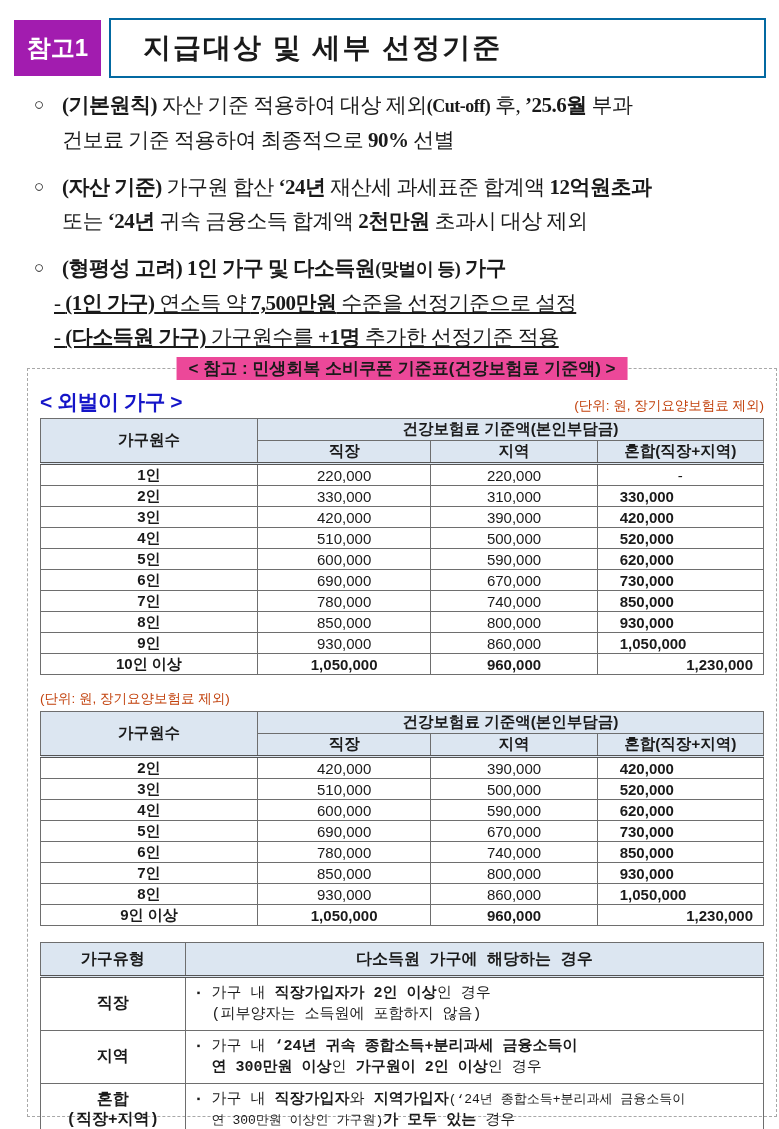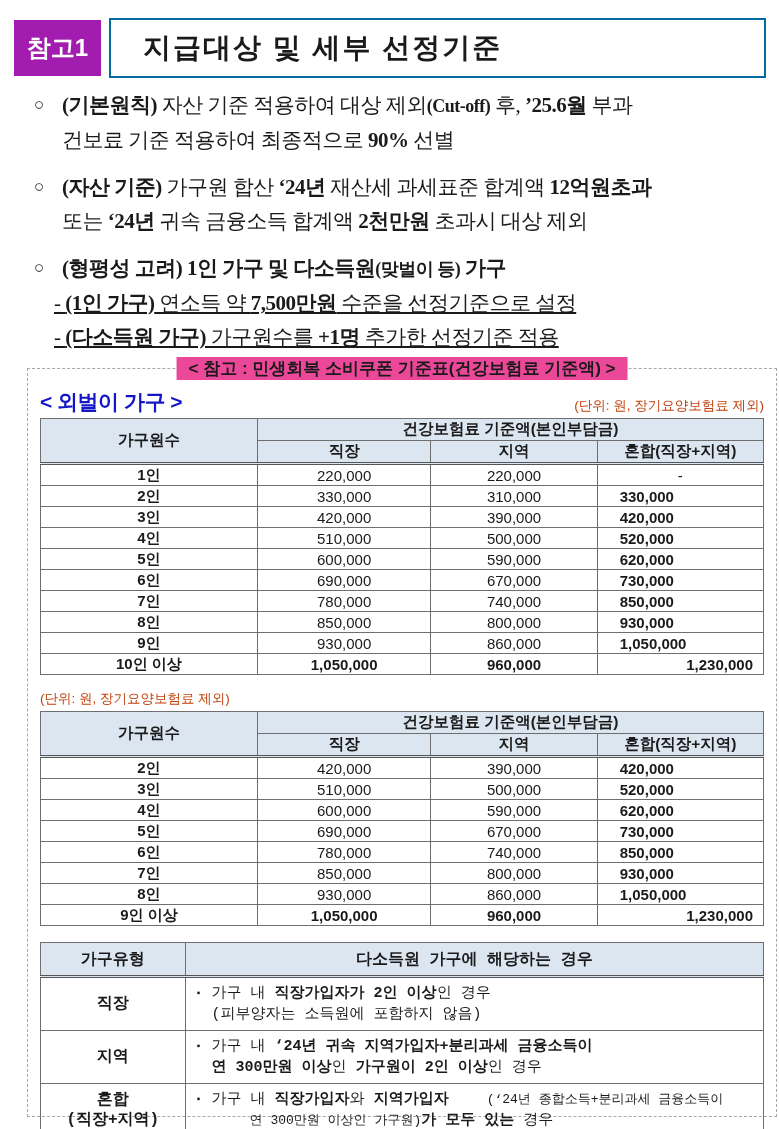--- a/index.html
+++ b/index.html
@@ -57,21 +57,21 @@
   .type-table{margin-top:16px;}
   .type-table th,.type-table td{border:1px solid #6e6e6e;font-family:Liberation Mono, monospace;}
   .type-table thead th{
     background:#DCE6F1;font-weight:bold;font-size:16px;height:30px;border-bottom:3px double #555;
   }
   .type-table td.tlbl{font-weight:bold;text-align:center;font-size:16px;line-height:20px;}
   .type-table td.tdesc{font-size:15px;line-height:21px;padding:5px 8px 5px 10px;}
   .tline{display:flex;}
   .tmark{width:16px;min-width:16px;font-size:10px;line-height:21px;}
   .tindent{padding-left:16px;}
-  .smp{font-size:13px;margin-left:38px;}
+  .smp{font-size:13px;}
 </style>
 </head>
 <body>
 
 <div class="hdr">
   <div class="hdr-badge">참고1</div>
   <div class="hdr-titlebox">지급대상 및 세부 선정기준</div>
 </div>
 
 <div class="bullets">
@@ -285,21 +285,21 @@
               <span><span>가구 내 </span><span class="b">직장가입자가 2인 이상</span><span>인 경우</span></span>
             </div>
           <div class="tindent"><span>(피부양자는 소득원에 포함하지 않음)</span></div>
         </td>
       </tr>
       <tr>
         <td class="tlbl">지역</td>
         <td class="tdesc">
           <div class="tline">
               <span class="tmark">▪</span>
-              <span><span>가구 내 </span><span class="b">‘24년 귀속 지역가입자+분리과세 금융소득이</span></span>
+              <span><span>가구 내 </span><span class="b">‘24년 귀속 종합소득+분리과세 금융소득이</span></span>
             </div>
           <div class="tindent"><span class="b">연 300만원 이상</span><span>인 </span><span class="b">가구원이 2인 이상</span><span>인 경우</span></div>
         </td>
       </tr>
       <tr>
         <td class="tlbl">
           <div>혼합</div>
           <div>(직장+지역)</div>
         </td>
         <td class="tdesc">

